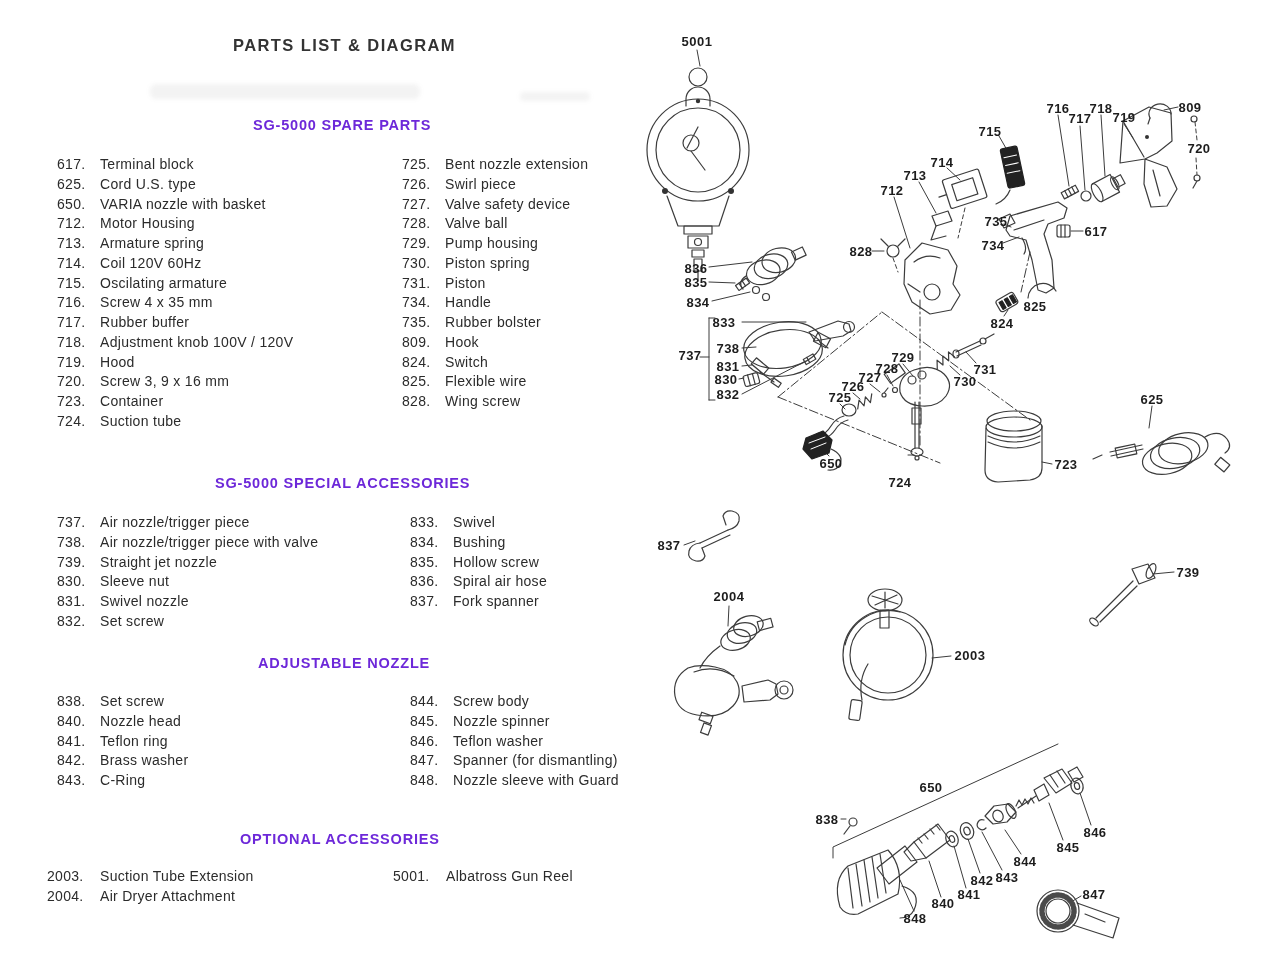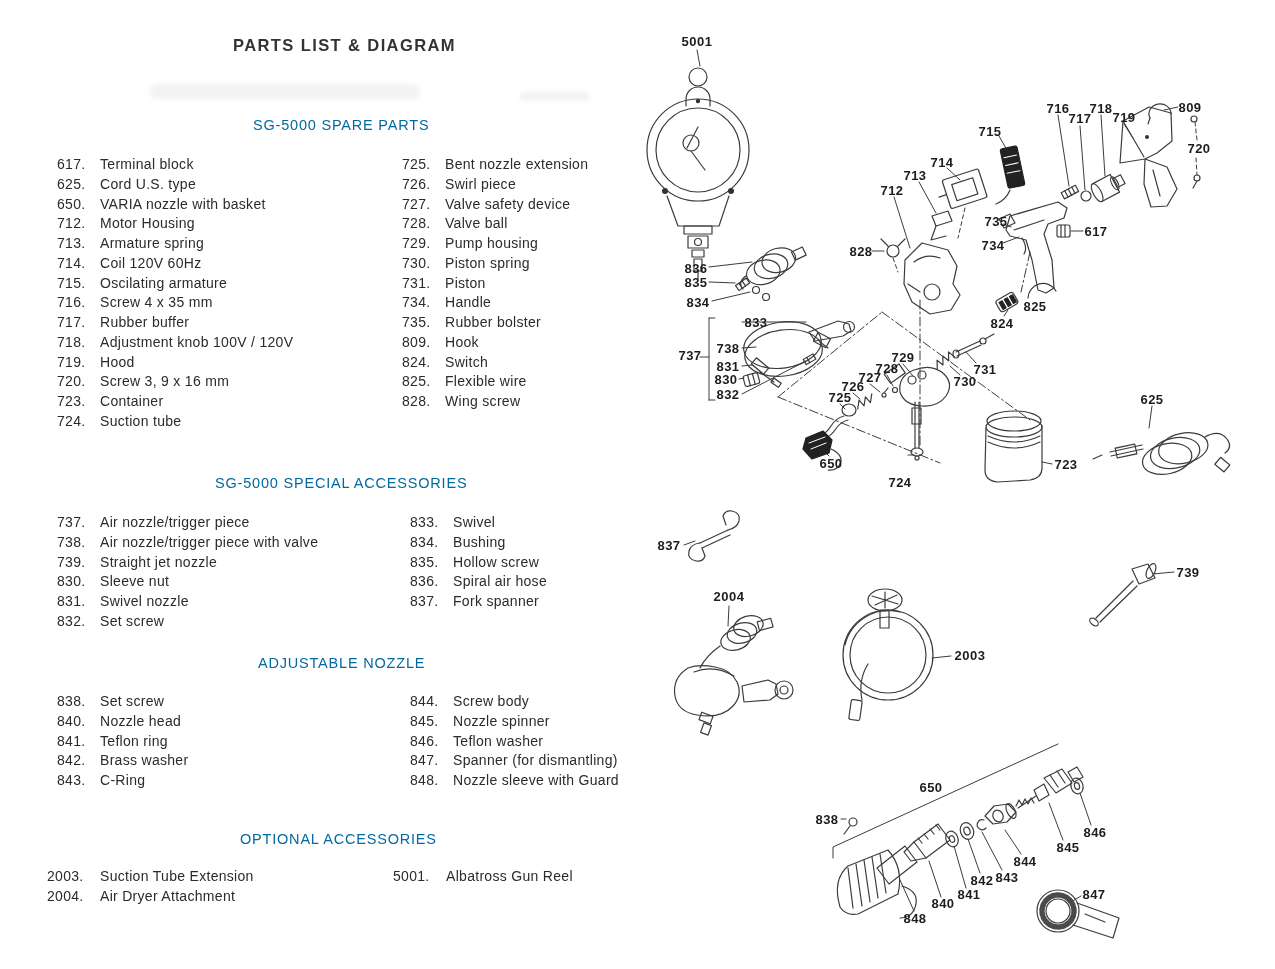--- a/index.html
+++ b/index.html
@@ -1,20 +1,20 @@
 <!DOCTYPE html>
 <html><head>
 <meta charset="utf-8">
 <style>
   html,body{margin:0;padding:0;background:#e8e8e8;}
   #page{position:relative;width:1275px;height:969px;background:#ffffff;overflow:hidden;
         font-family:"Liberation Sans",sans-serif;color:#262626;}
   .abs{position:absolute;}
   #title{font-weight:bold;font-size:16.5px;letter-spacing:1.4px;color:#333;}
-  .sec-heading{font-weight:normal;font-size:14.5px;letter-spacing:0.8px;color:#0369a1;}
+  .sec-heading{font-weight:bold;font-size:14.5px;letter-spacing:0.8px;color:#6d28d9;}
   .col{position:absolute;}
   .col .item{display:flex;height:19.75px;align-items:baseline;font-size:14px;letter-spacing:0.3px;color:#2b2b2b;}
   .col .num{display:inline-block;width:34px;text-align:left;}
   .col.wide-num .num{width:44px;}
   .col .lbl{margin-left:9px;white-space:nowrap;}
   .smudge{position:absolute;background:rgba(90,90,90,0.07);filter:blur(2px);border-radius:6px;}
   
   #diagram-art{position:absolute;left:0;top:0;pointer-events:none;}
   #diagram-art path,#diagram-art circle,#diagram-art ellipse,#diagram-art rect,
   #diagram-art line,#diagram-art polyline,#diagram-art polygon{
@@ -658,21 +658,21 @@
       <span class="plabel" style="left: 1190px; top: 107px;">809</span>
       <span class="plabel" style="left: 1199px; top: 148px;">720</span>
       <span class="plabel" style="left: 942px; top: 162px;">714</span>
       <span class="plabel" style="left: 915px; top: 175px;">713</span>
       <span class="plabel" style="left: 892px; top: 190px;">712</span>
       <span class="plabel" style="left: 861px; top: 251px;">828</span>
       <span class="plabel" style="left: 696px; top: 268px;">836</span>
       <span class="plabel" style="left: 696px; top: 282px;">835</span>
       <span class="plabel" style="left: 698px; top: 302px;">834</span>
       <span class="plabel" style="left: 690px; top: 355px;">737</span>
-      <span class="plabel" style="left: 756px; top: 322px;">833</span>
+      <span class="plabel" style="left: 724px; top: 322px;">833</span>
       <span class="plabel" style="left: 728px; top: 348px;">738</span>
       <span class="plabel" style="left: 728px; top: 366px;">831</span>
       <span class="plabel" style="left: 726px; top: 379px;">830</span>
       <span class="plabel" style="left: 728px; top: 394px;">832</span>
       <span class="plabel" style="left: 903px; top: 357px;">729</span>
       <span class="plabel" style="left: 887px; top: 368px;">728</span>
       <span class="plabel" style="left: 870px; top: 377px;">727</span>
       <span class="plabel" style="left: 853px; top: 386px;">726</span>
       <span class="plabel" style="left: 840px; top: 397px;">725</span>
       <span class="plabel" style="left: 985px; top: 369px;">731</span>

